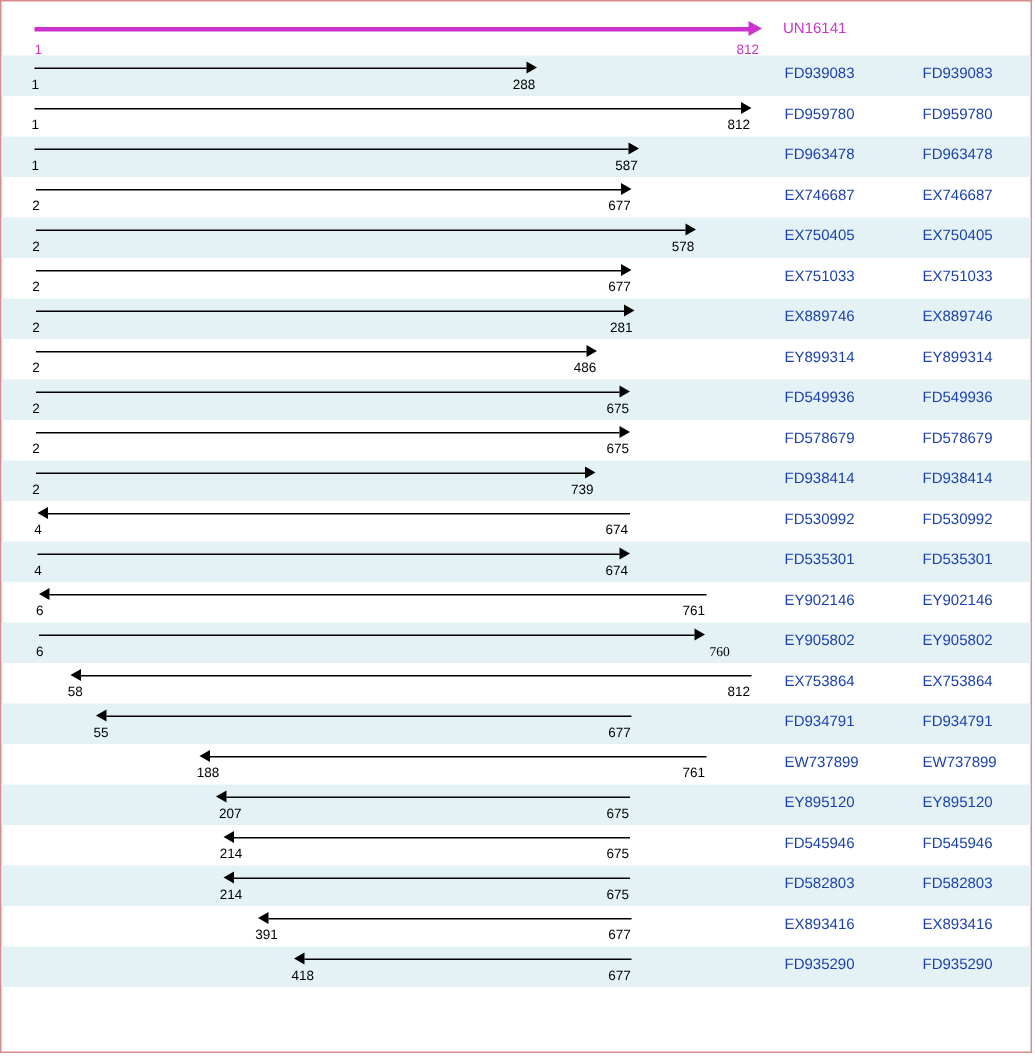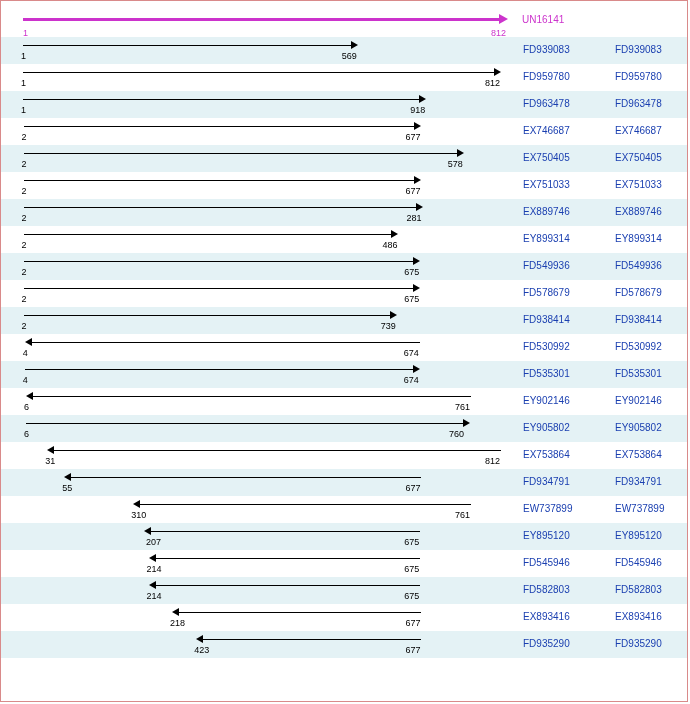--- a/index.html
+++ b/index.html
@@ -115,41 +115,41 @@
     <div class="query-start">1</div>
     <div class="query-end">812</div>
   </div>
 
   <div id="rows">
       <div class="row alt">
         <div class="track">
           <div class="hit-line" style="left: 22px; width: 327.777px;"></div>
           <div class="arrow-r" style="left: 349.777px;"></div>
           <div class="coord start" style="left: 20px;">1</div>
-          <div class="coord end" style="left: 340.777px;">569</div>
+          <div class="coord end" style="left: 340.777px;">288</div>
         </div>
         <a class="acc col1" style="text-decoration: none; color: rgb(26, 63, 176);">FD939083</a>
         <a class="acc col2" style="text-decoration: none; color: rgb(26, 63, 176);">FD939083</a>
       </div>
       <div class="row">
         <div class="track">
           <div class="hit-line" style="left: 22px; width: 471px;"></div>
           <div class="arrow-r" style="left: 493px;"></div>
           <div class="coord start" style="left: 20px;">1</div>
           <div class="coord end" style="left: 484px;">812</div>
         </div>
         <a class="acc col1" style="text-decoration: none; color: rgb(26, 63, 176);">FD959780</a>
         <a class="acc col2" style="text-decoration: none; color: rgb(26, 63, 176);">FD959780</a>
       </div>
       <div class="row alt">
         <div class="track">
           <div class="hit-line" style="left: 22px; width: 396.147px;"></div>
           <div class="arrow-r" style="left: 418.147px;"></div>
           <div class="coord start" style="left: 20px;">1</div>
-          <div class="coord end" style="left: 409.147px;">918</div>
+          <div class="coord end" style="left: 409.147px;">587</div>
         </div>
         <a class="acc col1" style="text-decoration: none; color: rgb(26, 63, 176);">FD963478</a>
         <a class="acc col2" style="text-decoration: none; color: rgb(26, 63, 176);">FD963478</a>
       </div>
       <div class="row">
         <div class="track">
           <div class="hit-line" style="left: 22.5894px; width: 390.842px;"></div>
           <div class="arrow-r" style="left: 413.432px;"></div>
           <div class="coord start" style="left: 20.5894px;">2</div>
           <div class="coord end" style="left: 404.432px;">677</div>
@@ -255,50 +255,50 @@
           <div class="coord end" style="left: 453.941px;">761</div>
         </div>
         <a class="acc col1" style="text-decoration: none; color: rgb(26, 63, 176);">EY902146</a>
         <a class="acc col2" style="text-decoration: none; color: rgb(26, 63, 176);">EY902146</a>
       </div>
       <div class="row alt">
         <div class="track">
           <div class="hit-line" style="left: 24.947px; width: 437.404px;"></div>
           <div class="arrow-r" style="left: 462.351px;"></div>
           <div class="coord start" style="left: 22.947px;">6</div>
-          <div class="coord end" style="left: 448px;">760</div>
+          <div class="coord end" style="left: 472px; font-family: Liberation Serif, serif;">760</div>
         </div>
         <a class="acc col1" style="text-decoration: none; color: rgb(26, 63, 176);">EY905802</a>
         <a class="acc col2" style="text-decoration: none; color: rgb(26, 63, 176);">EY905802</a>
       </div>
       <div class="row">
         <div class="track">
           <div class="hit-line" style="left: 53.1652px; width: 446.835px;"></div>
           <div class="arrow-l" style="left: 46.1652px;"></div>
-          <div class="coord start" style="left: 44.1652px;">31</div>
+          <div class="coord start" style="left: 44.1652px;">58</div>
           <div class="coord end" style="left: 484px;">812</div>
         </div>
         <a class="acc col1" style="text-decoration: none; color: rgb(26, 63, 176);">EX753864</a>
         <a class="acc col2" style="text-decoration: none; color: rgb(26, 63, 176);">EX753864</a>
       </div>
       <div class="row alt">
         <div class="track">
           <div class="hit-line" style="left: 70.2577px; width: 350.174px;"></div>
           <div class="arrow-l" style="left: 63.2577px;"></div>
           <div class="coord start" style="left: 61.2577px;">55</div>
           <div class="coord end" style="left: 404.432px;">677</div>
         </div>
         <a class="acc col1" style="text-decoration: none; color: rgb(26, 63, 176);">FD934791</a>
         <a class="acc col2" style="text-decoration: none; color: rgb(26, 63, 176);">FD934791</a>
       </div>
       <div class="row">
         <div class="track">
           <div class="hit-line" style="left: 139.217px; width: 330.724px;"></div>
           <div class="arrow-l" style="left: 132.217px;"></div>
-          <div class="coord start" style="left: 130.217px;">310</div>
+          <div class="coord start" style="left: 130.217px;">188</div>
           <div class="coord end" style="left: 453.941px;">761</div>
         </div>
         <a class="acc col1" style="text-decoration: none; color: rgb(26, 63, 176);">EW737899</a>
         <a class="acc col2" style="text-decoration: none; color: rgb(26, 63, 176);">EW737899</a>
       </div>
       <div class="row alt">
         <div class="track">
           <div class="hit-line" style="left: 150.416px; width: 268.837px;"></div>
           <div class="arrow-l" style="left: 143.416px;"></div>
           <div class="coord start" style="left: 145px;">207</div>
@@ -324,31 +324,31 @@
           <div class="coord start" style="left: 145.541px;">214</div>
           <div class="coord end" style="left: 403.253px;">675</div>
         </div>
         <a class="acc col1" style="text-decoration: none; color: rgb(26, 63, 176);">FD582803</a>
         <a class="acc col2" style="text-decoration: none; color: rgb(26, 63, 176);">FD582803</a>
       </div>
       <div class="row">
         <div class="track">
           <div class="hit-line" style="left: 178.117px; width: 242.314px;"></div>
           <div class="arrow-l" style="left: 171.117px;"></div>
-          <div class="coord start" style="left: 169.117px;">218</div>
+          <div class="coord start" style="left: 169.117px;">391</div>
           <div class="coord end" style="left: 404.432px;">677</div>
         </div>
         <a class="acc col1" style="text-decoration: none; color: rgb(26, 63, 176);">EX893416</a>
         <a class="acc col2" style="text-decoration: none; color: rgb(26, 63, 176);">EX893416</a>
       </div>
       <div class="row alt">
         <div class="track">
           <div class="hit-line" style="left: 202.282px; width: 218.149px;"></div>
           <div class="arrow-l" style="left: 195.282px;"></div>
-          <div class="coord start" style="left: 193.282px;">423</div>
+          <div class="coord start" style="left: 193.282px;">418</div>
           <div class="coord end" style="left: 404.432px;">677</div>
         </div>
         <a class="acc col1" style="text-decoration: none; color: rgb(26, 63, 176);">FD935290</a>
         <a class="acc col2" style="text-decoration: none; color: rgb(26, 63, 176);">FD935290</a>
       </div>
     </div>
 
 </div>
 
 </body></html>

